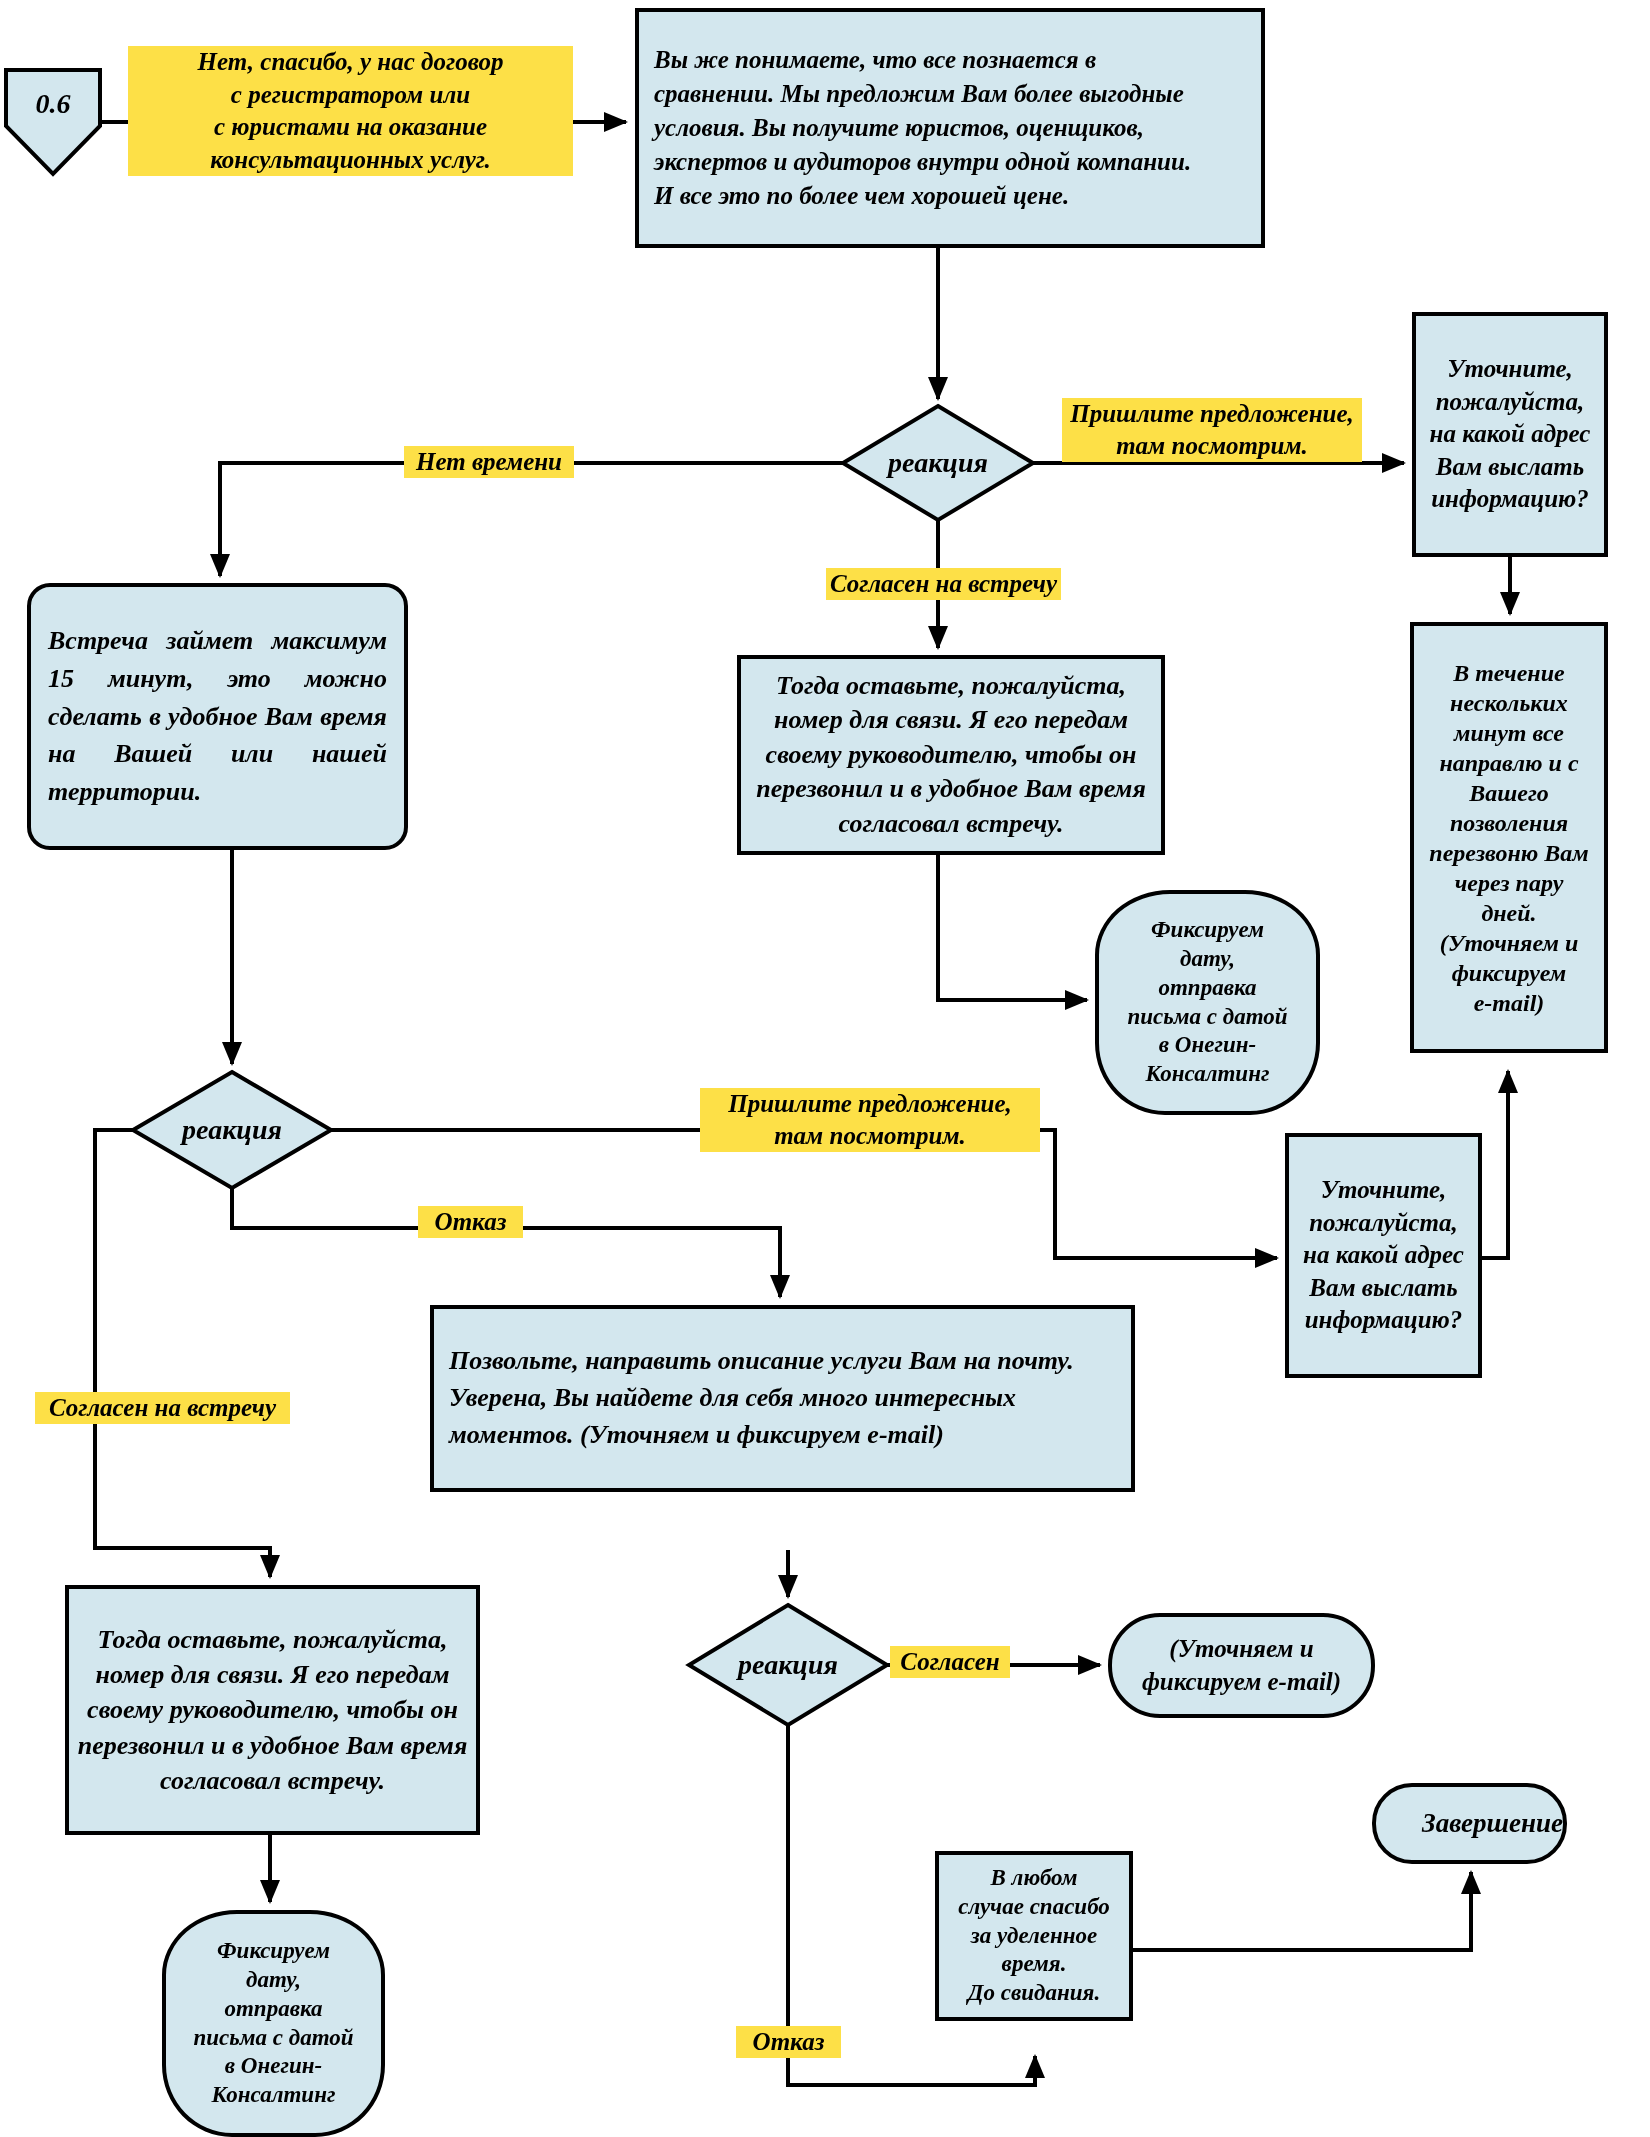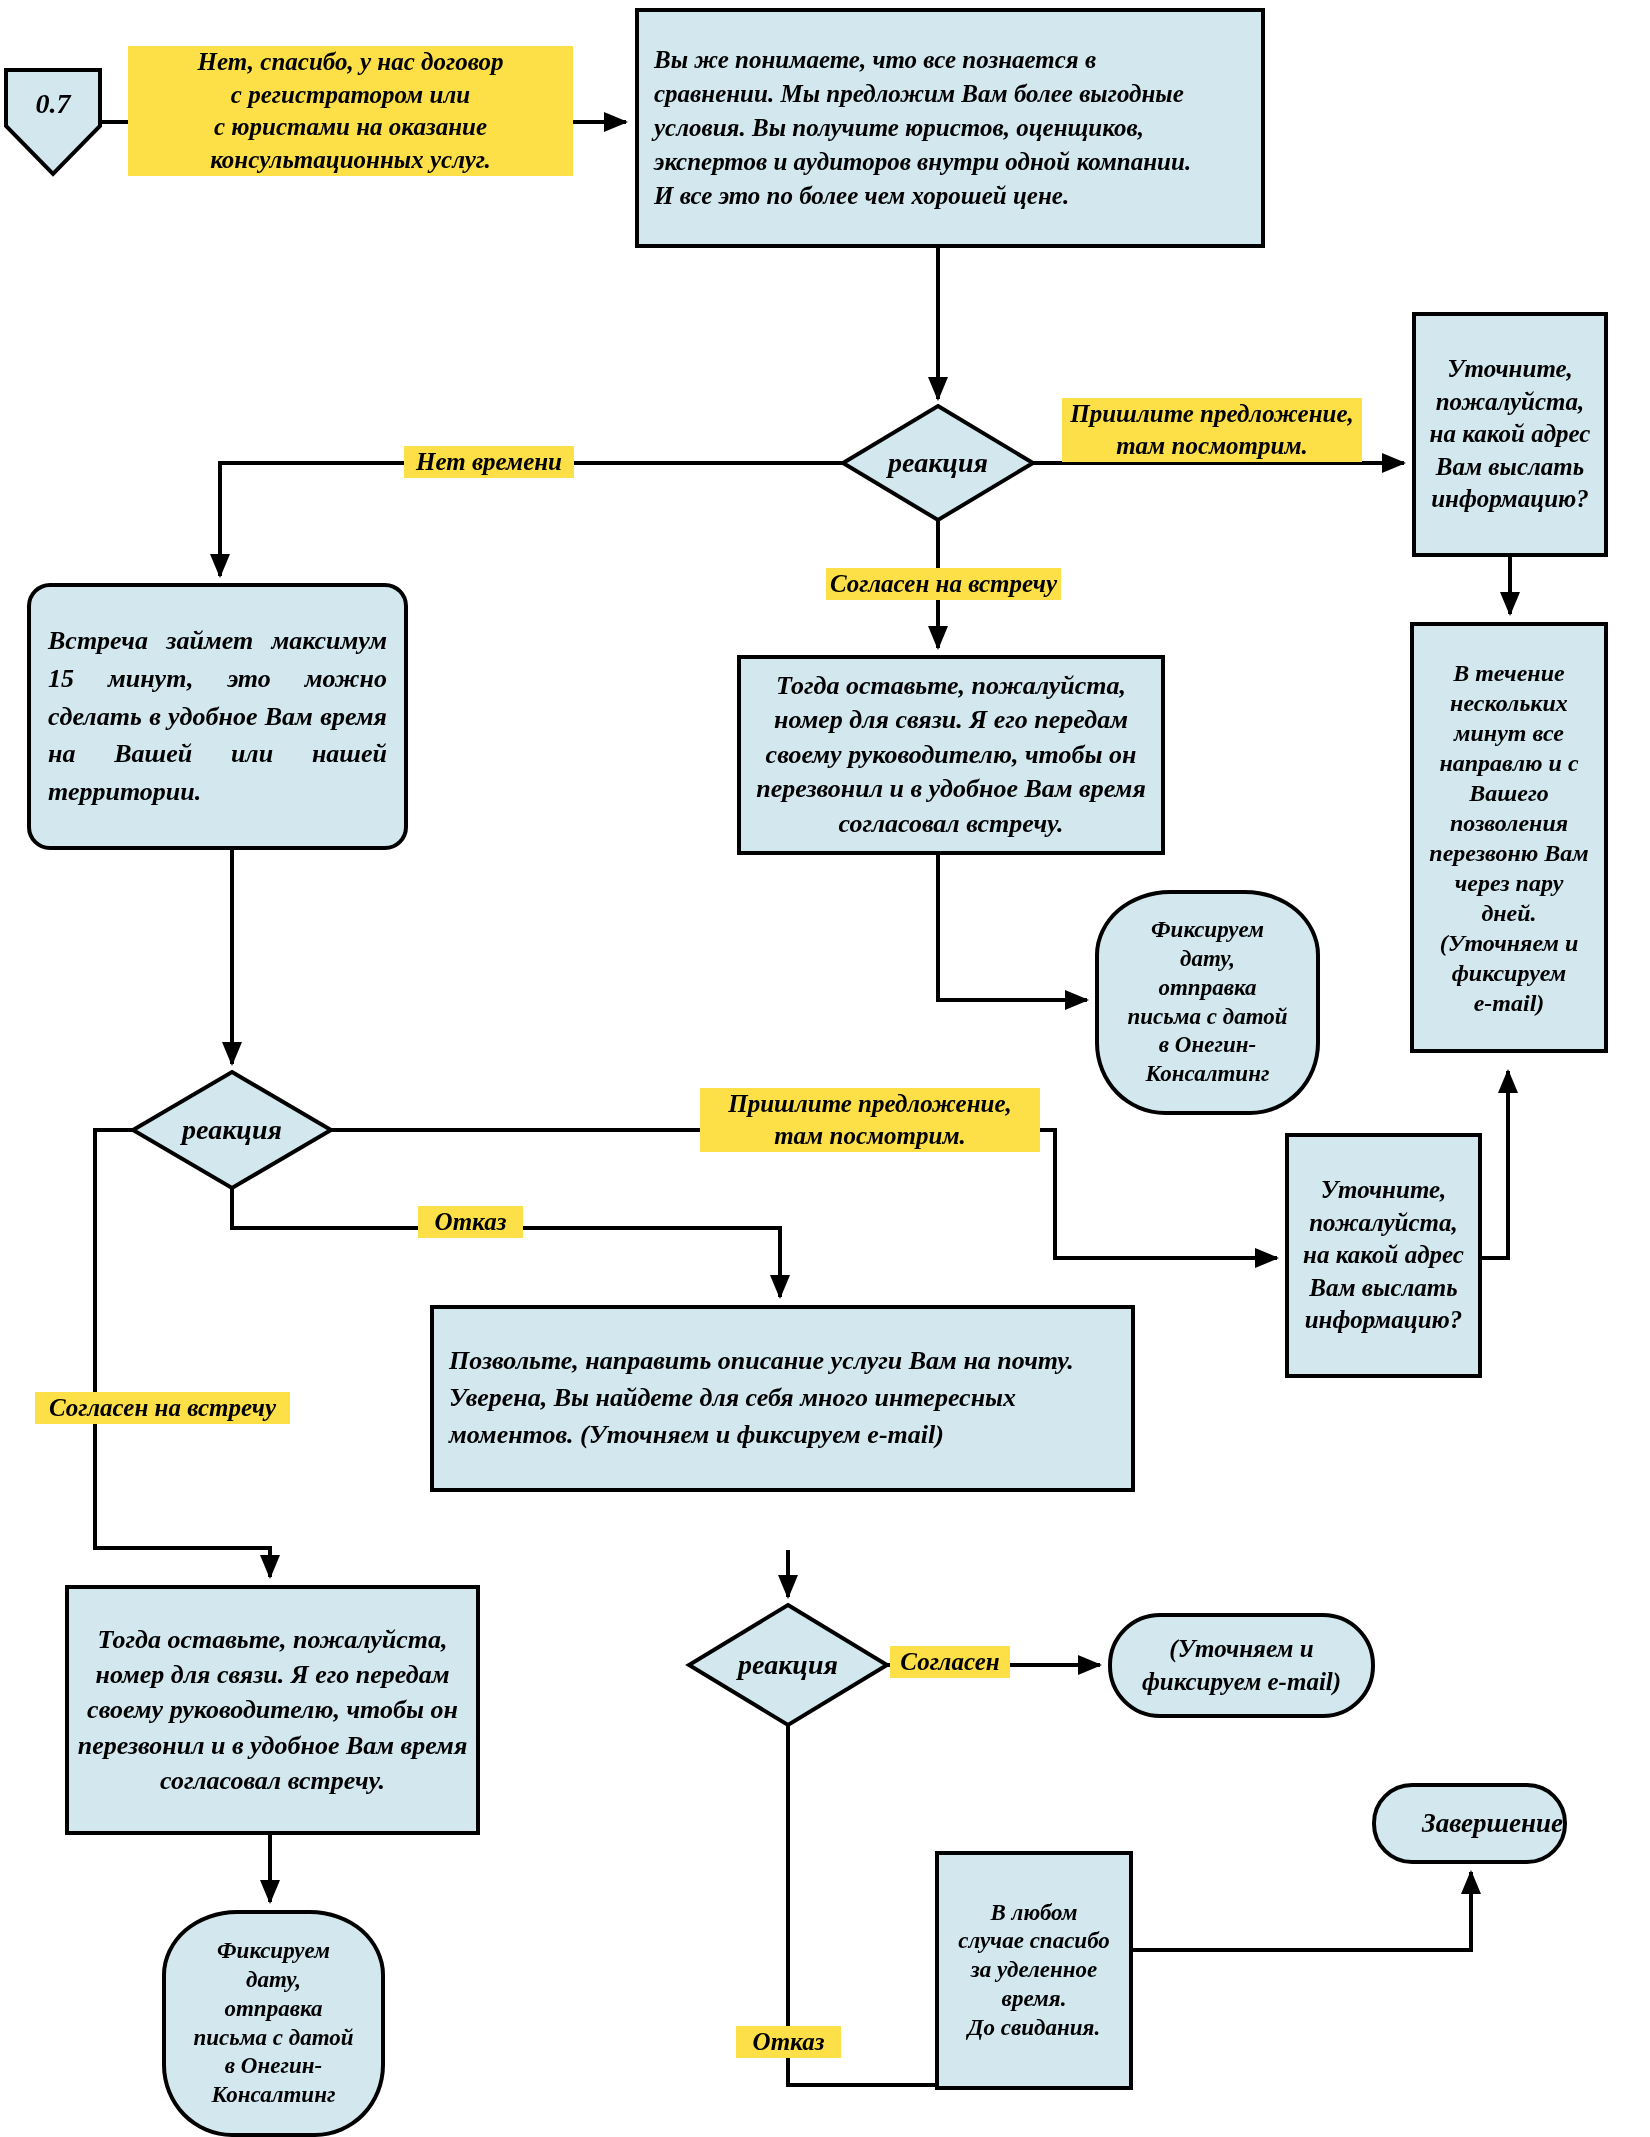--- a/index.html
+++ b/index.html
@@ -138,37 +138,37 @@
 письма с датой
 в Онегин-
 Консалтинг</div>
   </div>
 
   <div class="node pill" style="left: 1108px; top: 1613px; width: 267px; height: 105px; font-size: 25px; line-height: 1.3; background: rgb(211, 231, 238);">
     <div class="txt">(Уточняем и
 фиксируем e-mail)</div>
   </div>
 
-  <div class="node" style="left: 935px; top: 1851px; width: 198px; height: 239px; font-size: 23px; line-height: 1.25; background: rgb(211, 231, 238);">
+  <div class="node" style="left: 935px; top: 1851px; width: 198px; height: 170px; font-size: 23px; line-height: 1.25; background: rgb(211, 231, 238);">
     <div class="txt">В любом
 случае спасибо
 за уделенное
 время.
 До свидания.</div>
   </div>
 
   <div class="node term" style="left: 1372px; top: 1783px; width: 195px; height: 81px; font-size: 27px; background: rgb(211, 231, 238); text-align: right;">
     <div class="txt">Завершение</div>
   </div>
 
   <div class="dtxt" style="left:853px;top:447px;width:170px;font-size:28px;">реакция</div>
   <div class="dtxt" style="left:147px;top:1114px;width:170px;font-size:28px;">реакция</div>
   <div class="dtxt" style="left:703px;top:1649px;width:170px;font-size:28px;">реакция</div>
 
-  <div class="dtxt" style="left:6px;top:88px;width:94px;font-size:28px;">0.7</div>
+  <div class="dtxt" style="left:6px;top:88px;width:94px;font-size:28px;">0.6</div>
 
   <div class="lbl" style="left:128px;top:46px;width:445px;font-size:25px;line-height:1.3;">Нет, спасибо, у нас договор
 с регистратором или
 с юристами на оказание
 консультационных услуг.</div>
   <div class="lbl" style="left:404px;top:446px;width:170px;font-size:25px;">Нет времени</div>
   <div class="lbl" style="left:1062px;top:398px;width:300px;font-size:25px;">Пришлите предложение,
 там посмотрим.</div>
   <div class="lbl" style="left:826px;top:568px;width:235px;font-size:25px;">Согласен на встречу</div>
   <div class="lbl" style="left:700px;top:1088px;width:340px;font-size:25px;">Пришлите предложение,

